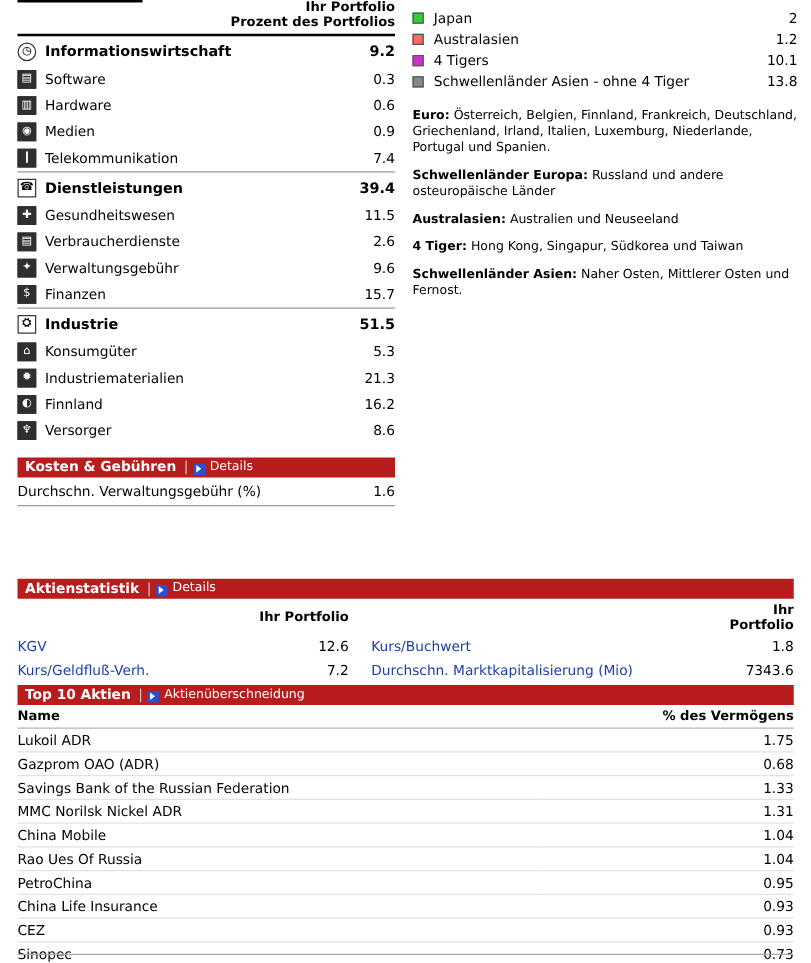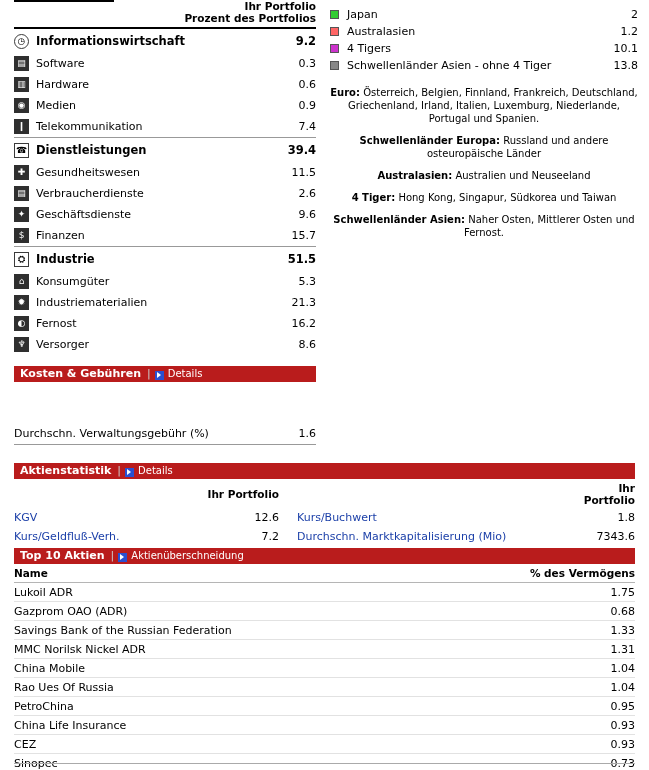--- a/index.html
+++ b/index.html
@@ -128,21 +128,20 @@
     border-left: 4px solid #ffffff;
     border-top: 3px solid transparent;
     border-bottom: 3px solid transparent;
   }
 
   .kv-row {
     display: flex;
     font-size: 11px;
     height: 22px;
     align-items: center;
-    margin-top: 40px;
   }
   .kv-row .k { flex: 1 1 auto; }
   .kv-row .v { flex: 0 0 auto; }
 
   
   .right-col {
     position: absolute;
     left: 330px;
     top: 6px;
     width: 308px;
@@ -157,21 +156,21 @@
     width: 9px; height: 9px;
     border: 1px solid #555;
     margin-right: 8px;
     flex: 0 0 9px;
     box-sizing: border-box;
   }
   .leg-row .lbl { flex: 1 1 auto; }
   .leg-row .val { flex: 0 0 auto; }
 
   .defs { margin-top: 12px; font-size: 10px; line-height: 13px; }
-  .defs p { margin: 0 0 9px 0; text-align: center; }
+  .defs p { margin: 0 0 9px 0; }
   .defs b { font-weight: bold; }
 
   
   .wide {
     position: absolute;
     left: 14px;
     width: 621px;
   }
   .stat-table {
     width: 100%;
@@ -292,21 +291,21 @@
         <span class="ico">
             <span class="gi dark">▤</span>
           </span>
         <span class="lbl">Verbraucherdienste</span>
         <span class="val">2.6</span>
       </div>
       <div class="row">
         <span class="ico">
             <span class="gi dark">✦</span>
           </span>
-        <span class="lbl">Geschäftsdienste</span>
+        <span class="lbl">Verwaltungsgebühr</span>
         <span class="val">9.6</span>
       </div>
       <div class="row">
         <span class="ico">
             <span class="gi dark">$</span>
           </span>
         <span class="lbl">Finanzen</span>
         <span class="val">15.7</span>
       </div>
     </div>
@@ -331,21 +330,21 @@
         <span class="ico">
             <span class="gi dark">✹</span>
           </span>
         <span class="lbl">Industriematerialien</span>
         <span class="val">21.3</span>
       </div>
       <div class="row">
         <span class="ico">
             <span class="gi dark">◐</span>
           </span>
-        <span class="lbl">Fernost</span>
+        <span class="lbl">Finnland</span>
         <span class="val">16.2</span>
       </div>
       <div class="row">
         <span class="ico">
             <span class="gi dark">♆</span>
           </span>
         <span class="lbl">Versorger</span>
         <span class="val">8.6</span>
       </div>
     </div>

